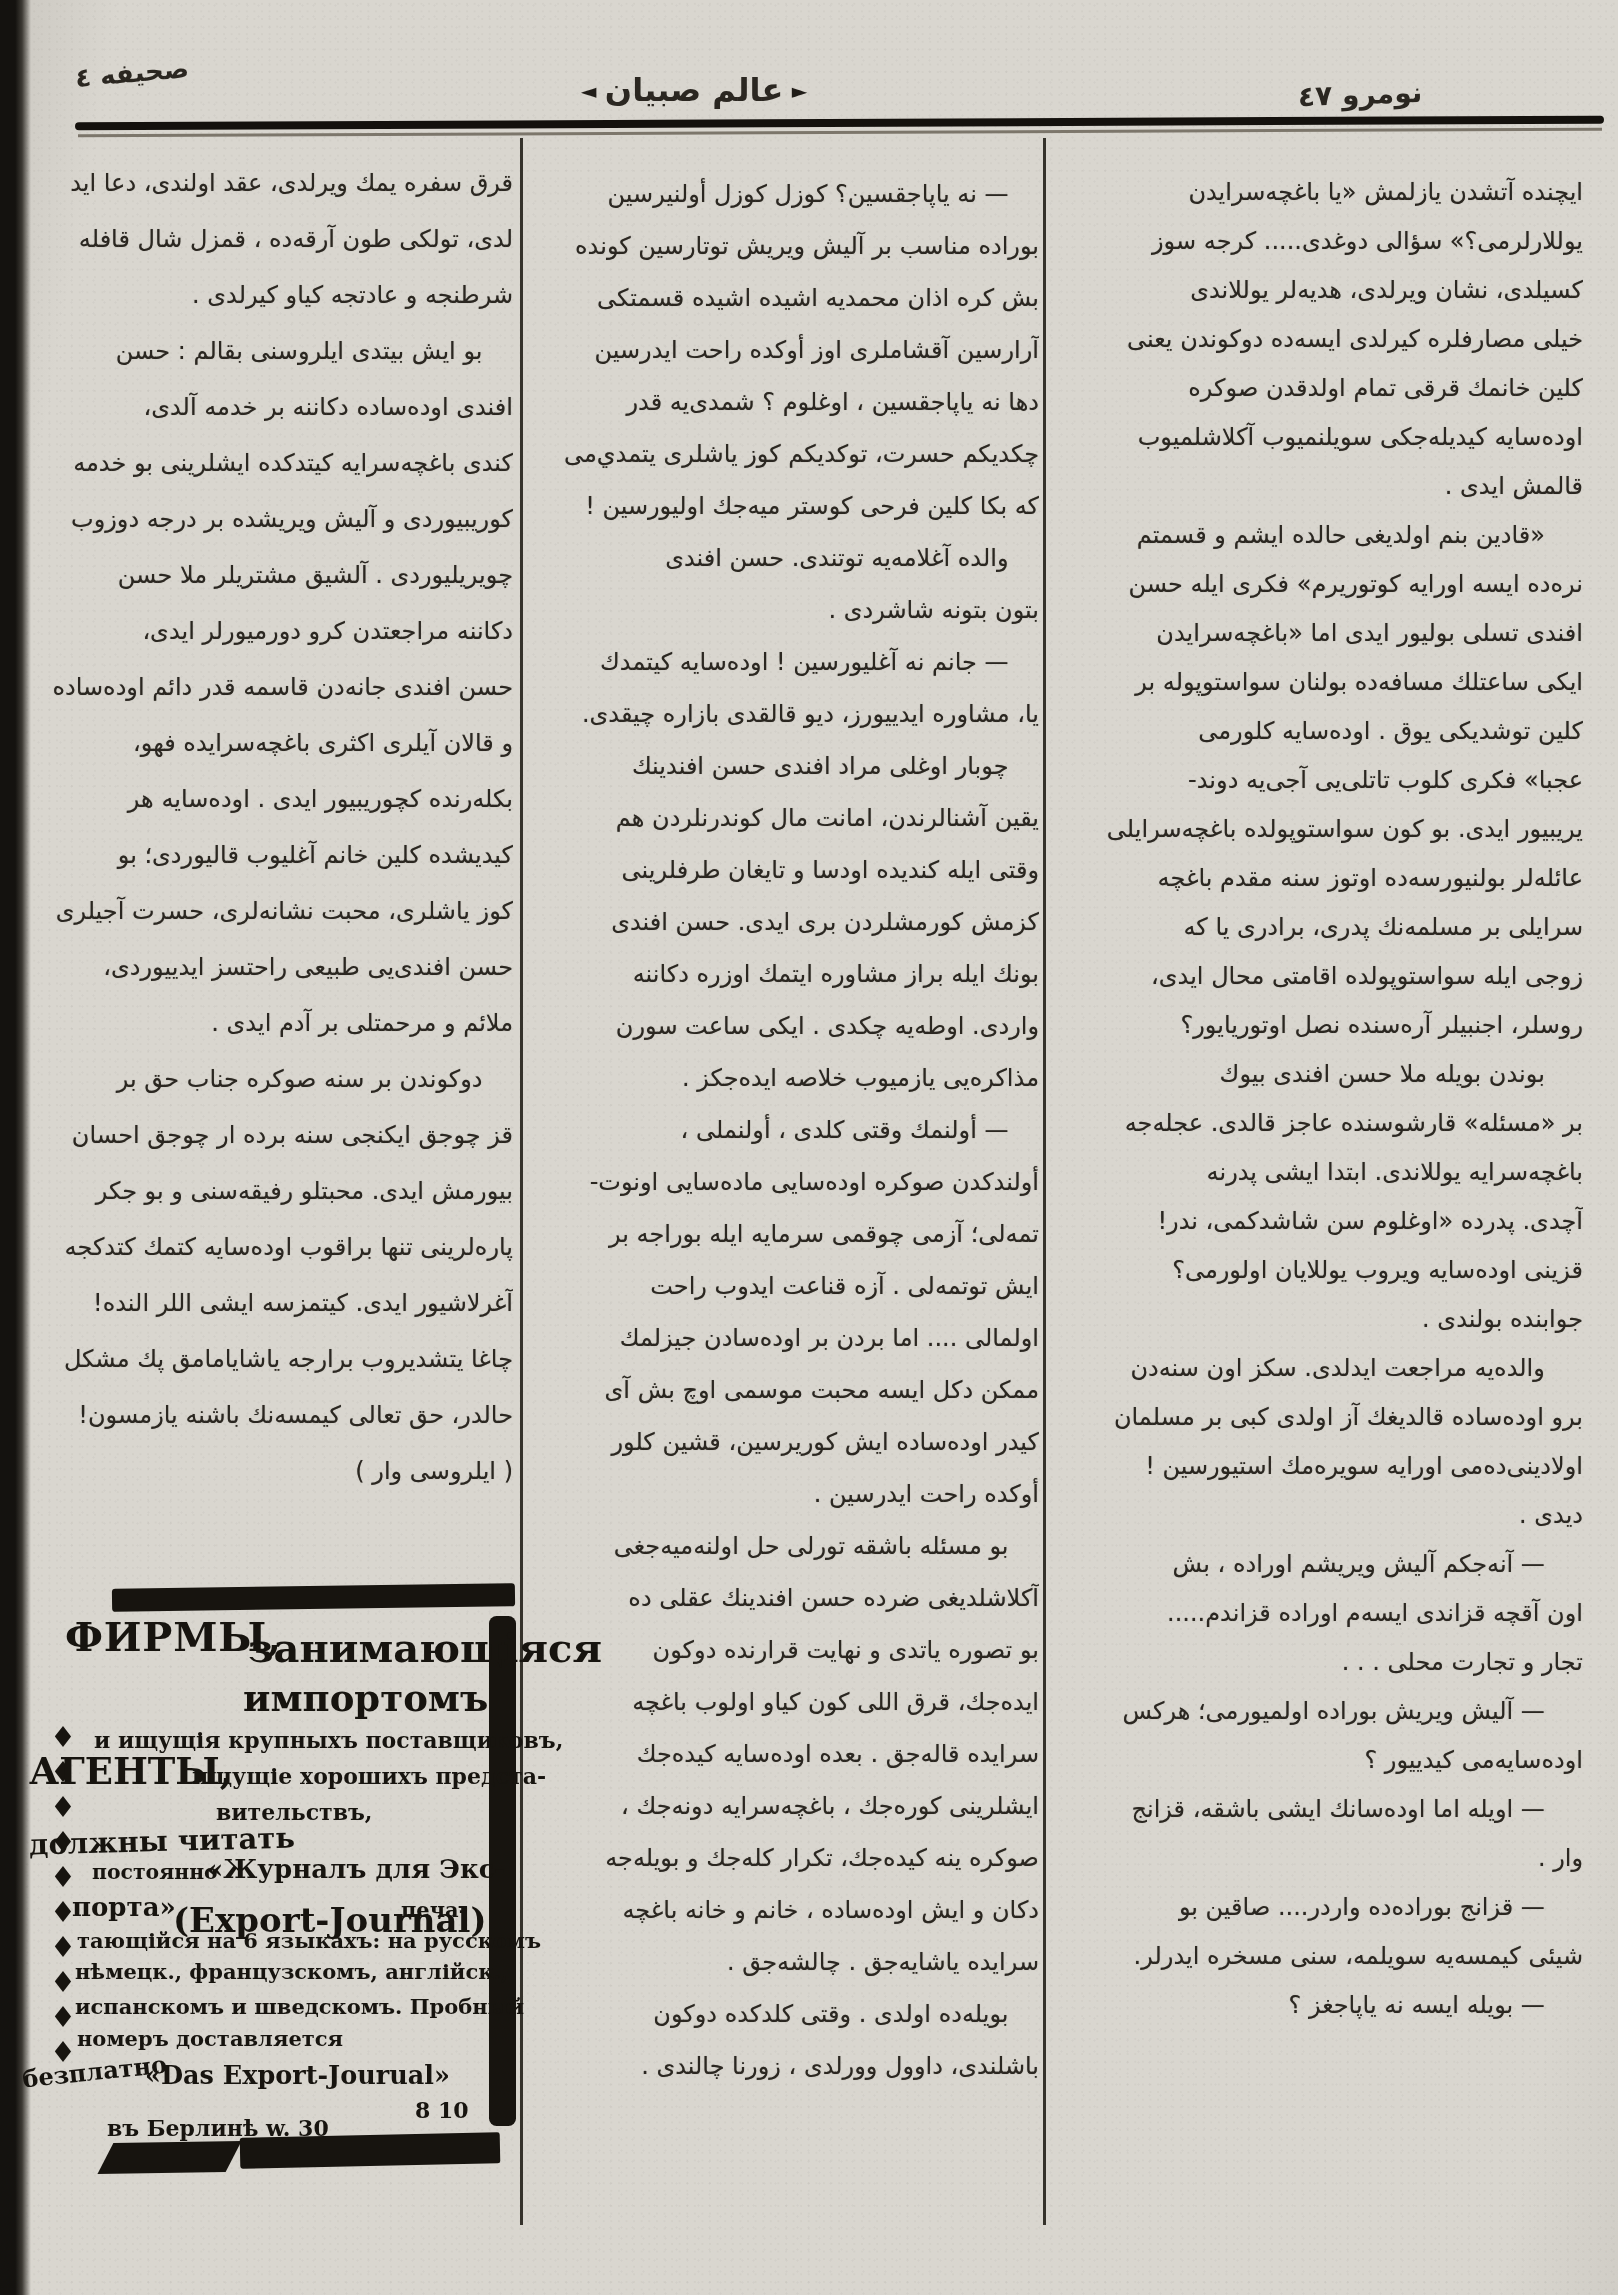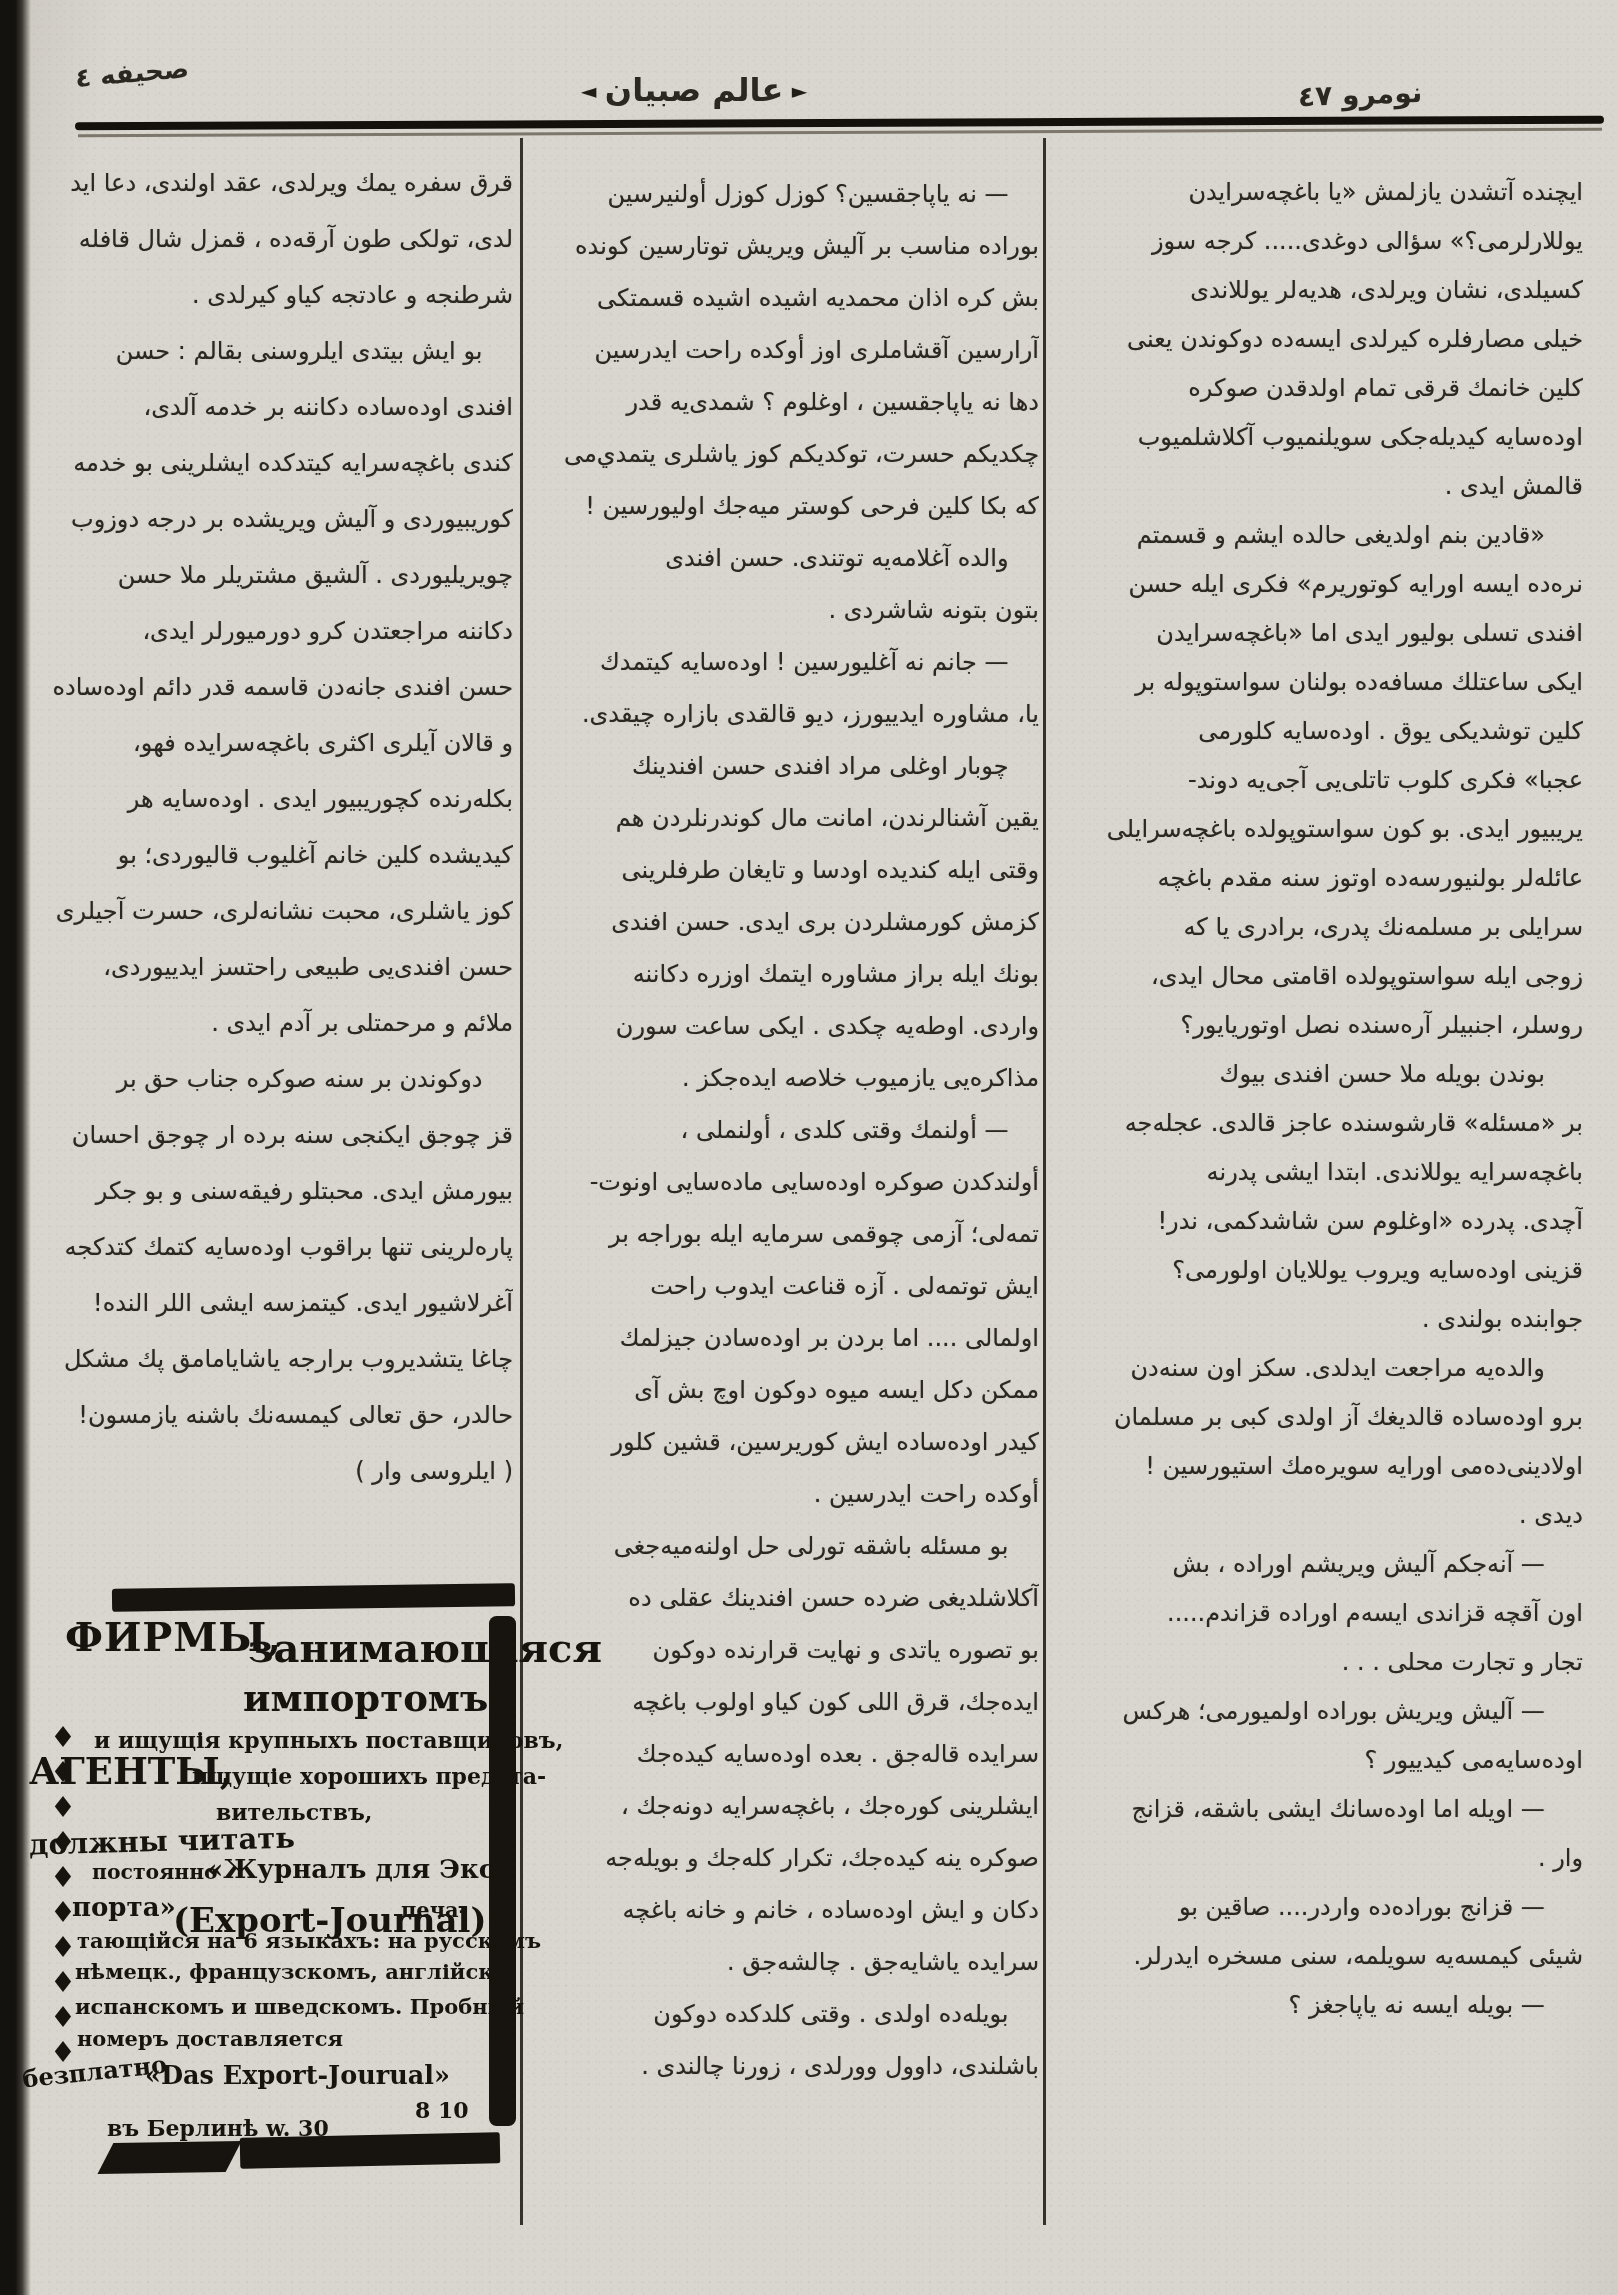--- a/index.html
+++ b/index.html
@@ -150,21 +150,21 @@
       <div class="tline">وقتى ايله كنديده اودسا و تايغان طرفلرينى</div>
       <div class="tline">كزمش كورمشلردن برى ايدى. حسن افندى</div>
       <div class="tline">بونك ايله براز مشاوره ايتمك اوزره دكاننه</div>
       <div class="tline">واردى. اوطه‌يه چكدى .  ايكى ساعت سورن</div>
       <div class="tline">مذاكره‌يى يازميوب خلاصه ايده‌جكز .</div>
       <div class="tline">&nbsp;&nbsp;&nbsp;&nbsp;— أولنمك وقتى كلدى ، أولنملى ،</div>
       <div class="tline">أولندكدن صوكره اوده‌سايى ماده‌سايى اونوت-</div>
       <div class="tline">تمه‌لى؛ آزمى چوقمى سرمايه ايله بوراجه بر</div>
       <div class="tline">ايش توتمه‌لى .  آزه قناعت ايدوب راحت</div>
       <div class="tline">اولمالى .... اما بردن بر اوده‌سادن جيزلمك</div>
-      <div class="tline">ممكن دكل ايسه ميوه دوكون اوچ بش آى</div>
+      <div class="tline">ممكن دكل ايسه محبت موسمى اوچ بش آى</div>
       <div class="tline">كيدر اوده‌ساده ايش كوريرسين، قشين كلور</div>
       <div class="tline">أوكده راحت ايدرسين .</div>
       <div class="tline">&nbsp;&nbsp;&nbsp;&nbsp;بو مسئله باشقه تورلى حل اولنه‌ميه‌جغى</div>
       <div class="tline">آكلاشلديغى ضرده حسن افندينك عقلى ده</div>
       <div class="tline">بو تصوره ياتدى و نهايت قرارنده دوكون</div>
       <div class="tline">ايده‌جك، قرق اللى كون كياو اولوب باغچه</div>
       <div class="tline">سرايده قاله‌جق .  بعده اوده‌سايه كيده‌جك</div>
       <div class="tline">ايشلرينى كوره‌جك ، باغچه‌سرايه دونه‌جك ،</div>
       <div class="tline">صوكره ينه كيده‌جك، تكرار كله‌جك و بويله‌جه</div>
       <div class="tline">دكان و ايش اوده‌ساده ، خانم و خانه باغچه</div>

